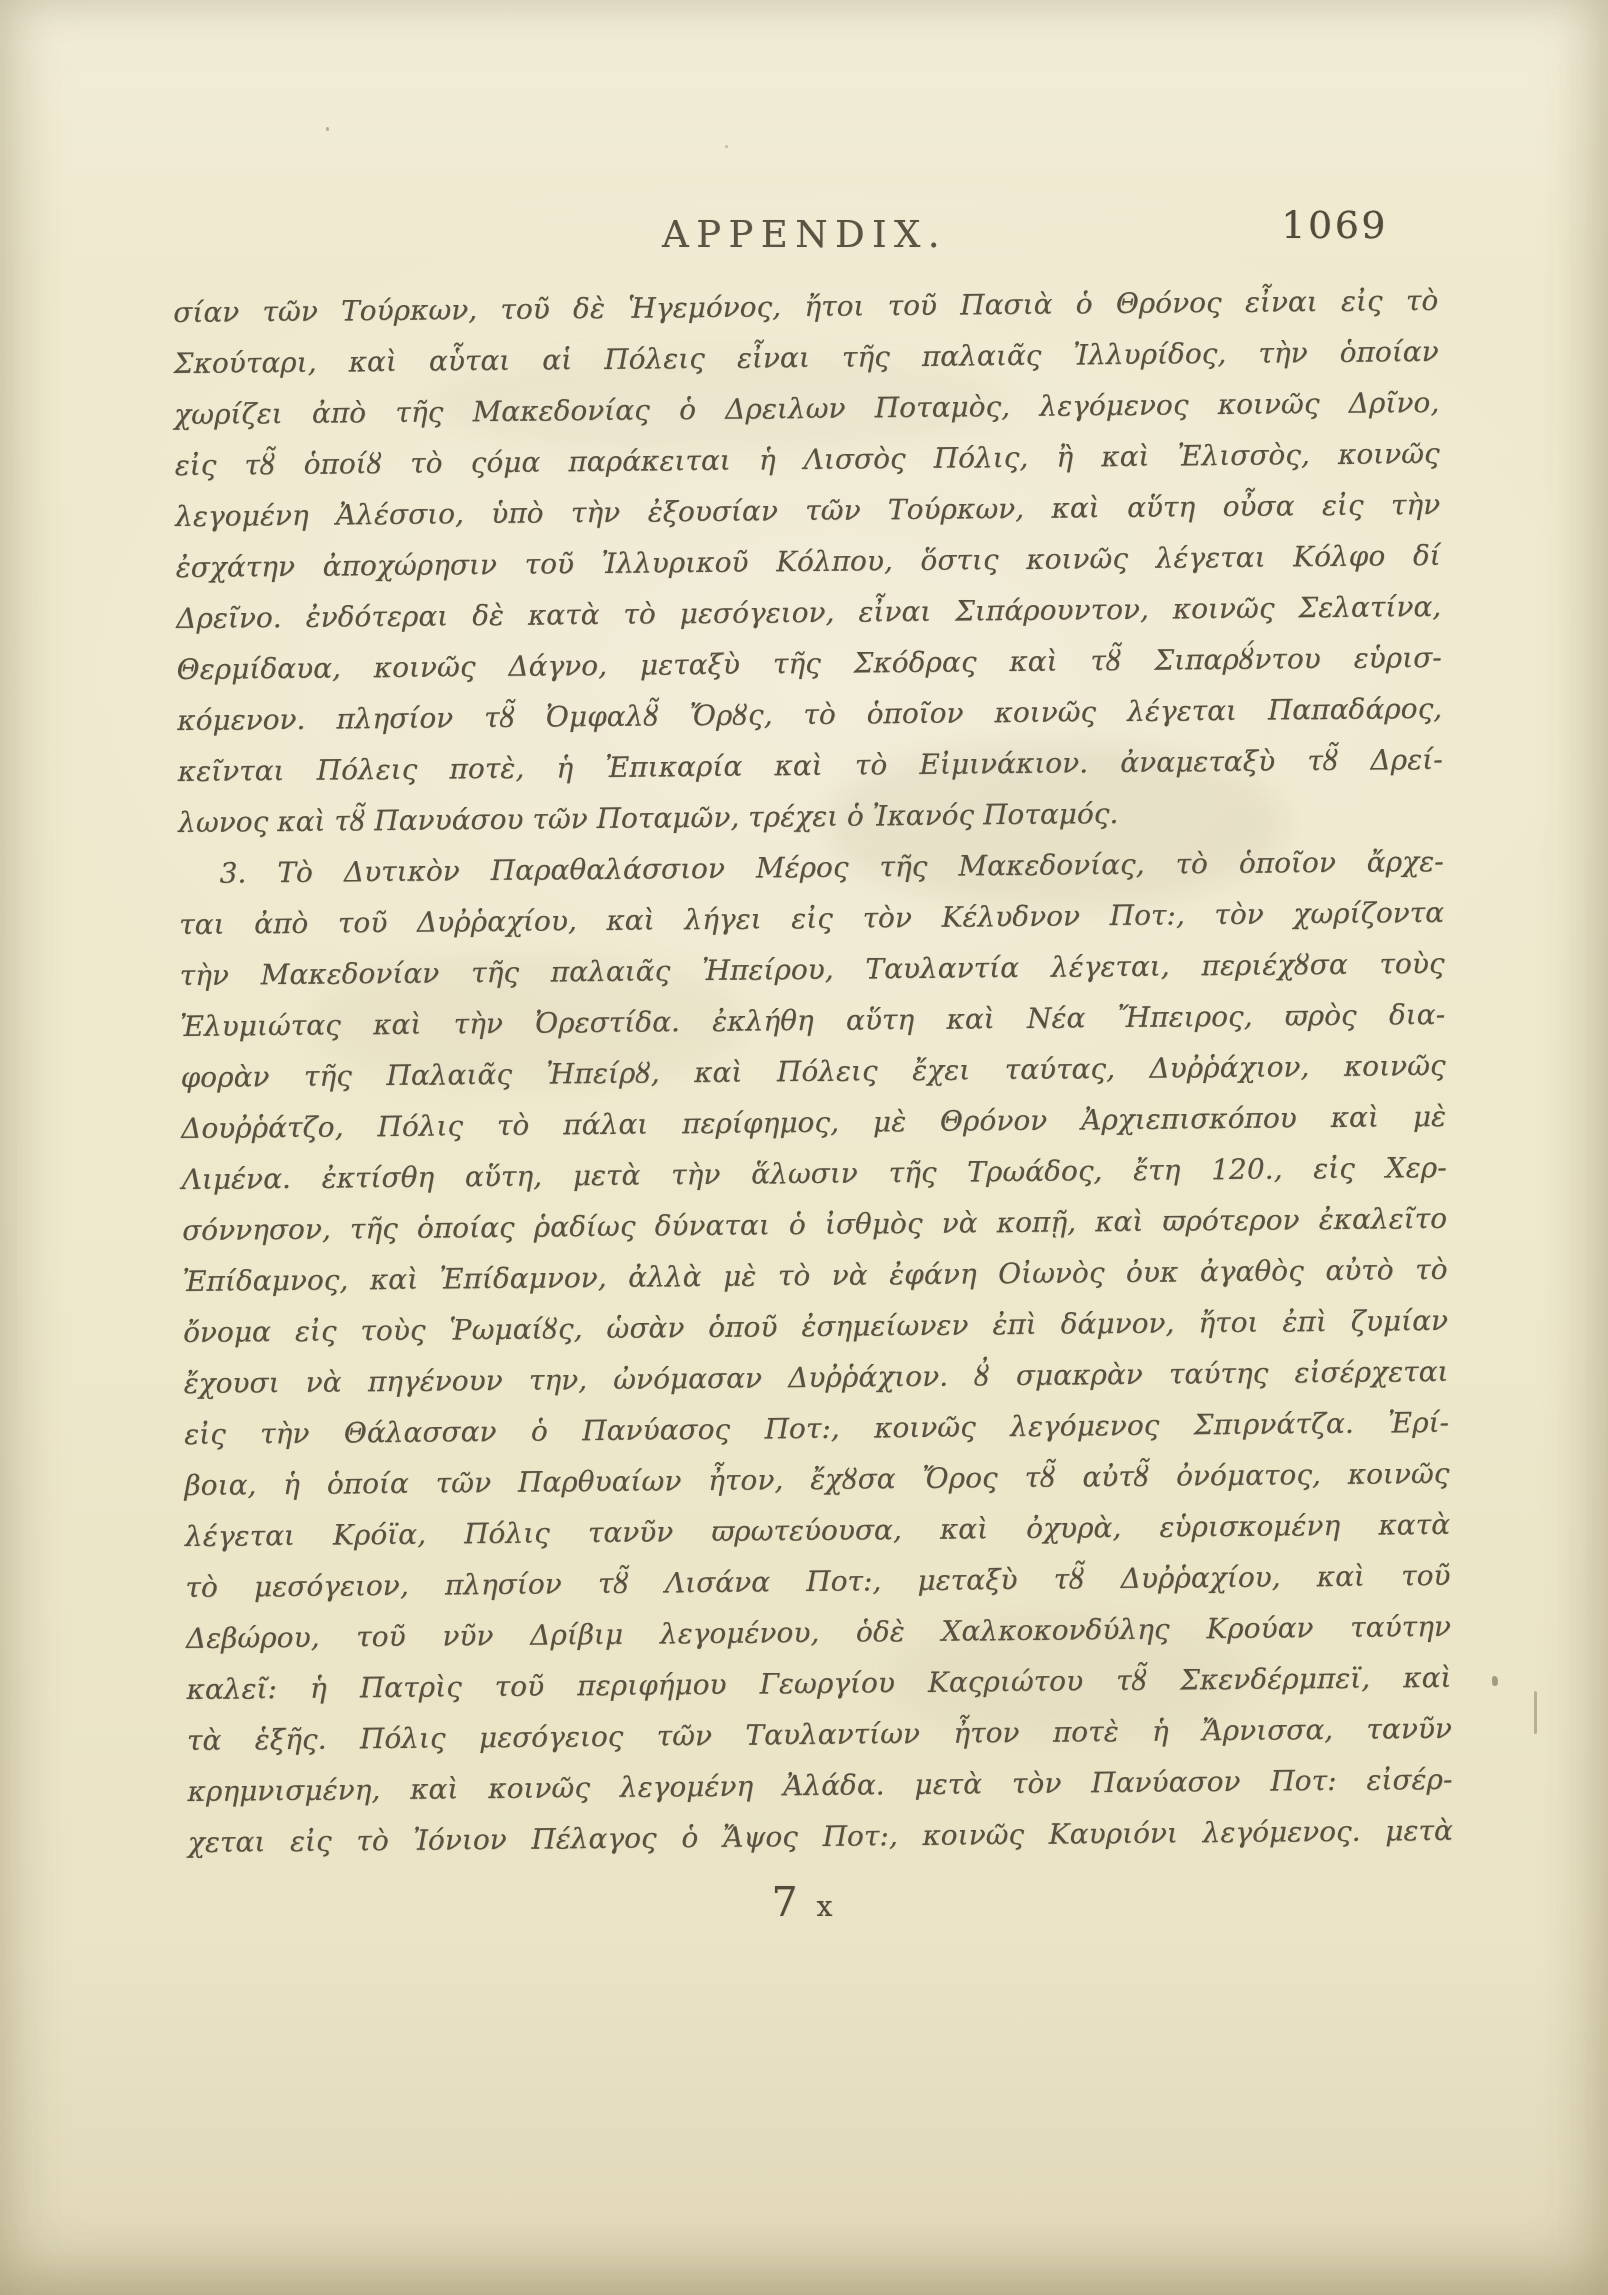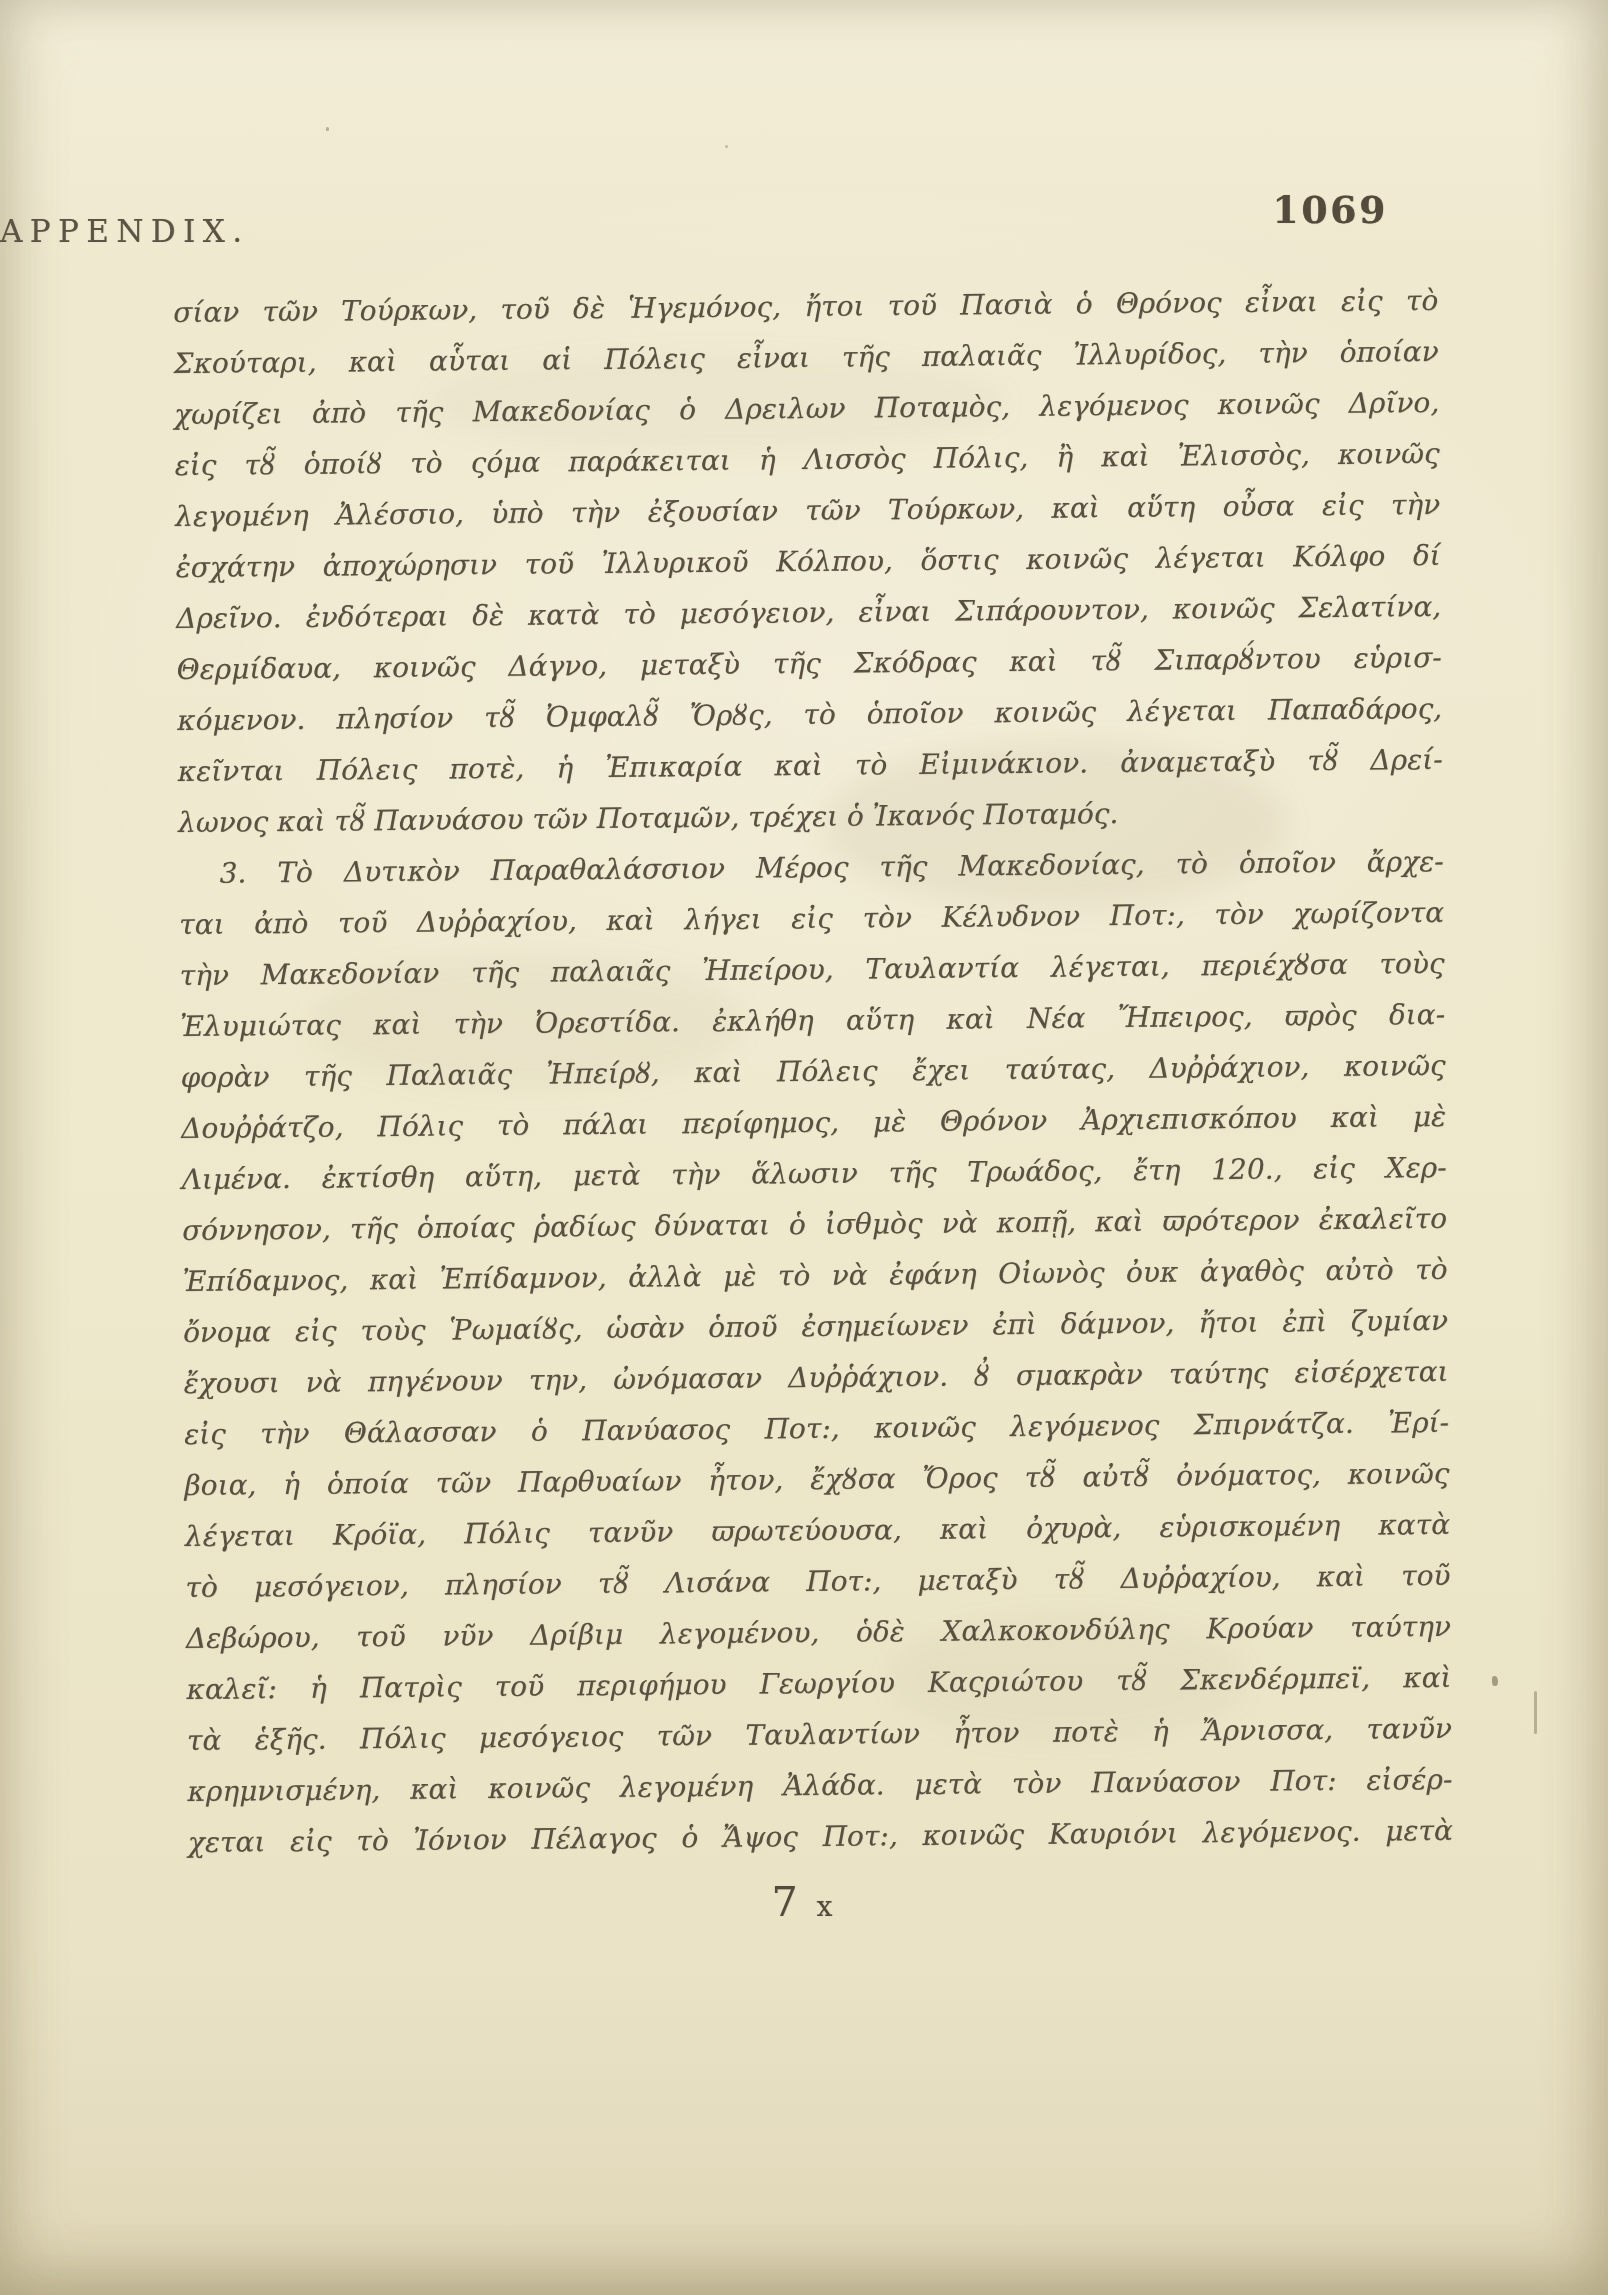--- a/index.html
+++ b/index.html
@@ -17,31 +17,30 @@
       inset 21.4px 0 45px rgba(140,125,90,0.10),
       inset 0 -25px 49px rgba(110,95,60,0.14);
   }
   .smudge{position:absolute;border-radius:50%;filter:blur(13px);pointer-events:none;}
   .smudge.s1{left:824px;top:742px;width:462px;height:165px;background:rgba(158,138,95,0.10);}
   .smudge.s2{left:313px;top:956px;width:429px;height:132px;background:rgba(158,138,95,0.07);}
   .smudge.s3{left:890px;top:1616px;width:354px;height:124px;background:rgba(158,138,95,0.06);}
   .smudge.s4{left:429px;top:354px;width:577px;height:99px;background:rgba(158,138,95,0.05);}
   .running-head{
     position:absolute;left:0;top:213px;width:100%;
-    text-align:left;
-    font-size:31px;letter-spacing:7.4px;
+    text-align:center;
+    font-size:37px;letter-spacing:7.4px;
     color:#5d5344;
     text-shadow:0.3px 0.3px 0.7px rgba(80,68,48,0.45);
   }
   .page-number{
-    position:absolute;top:187px;right:221px;
+    position:absolute;top:203px;right:221px;
     font-size:38px;letter-spacing:2.5px;
     color:#554b3c;
     text-shadow:0.3px 0.3px 0.8px rgba(80,68,48,0.5);
-    font-weight:bold;
   }
   .text-block{
     position:absolute;left:173px;top:281px;width:1265px;
     transform:rotate(-0.55deg);
     transform-origin:50% 0;
   }
   .line{
     height:51px;line-height:51px;
     font-style:italic;
     font-size:28px;

